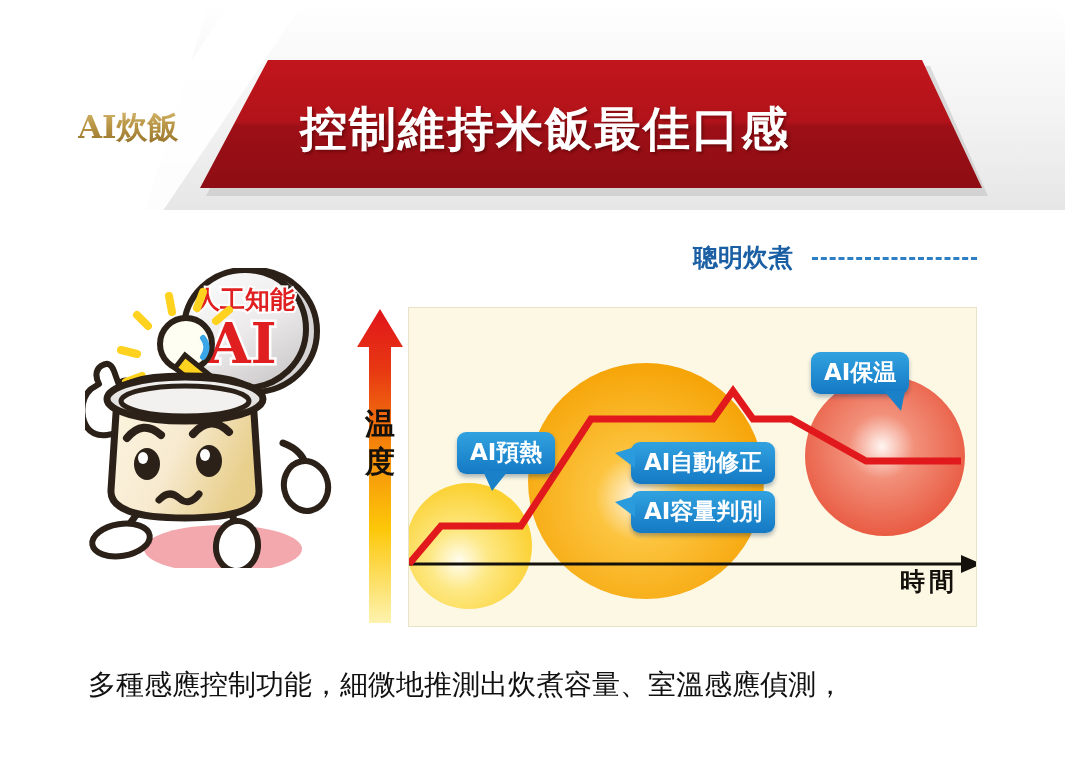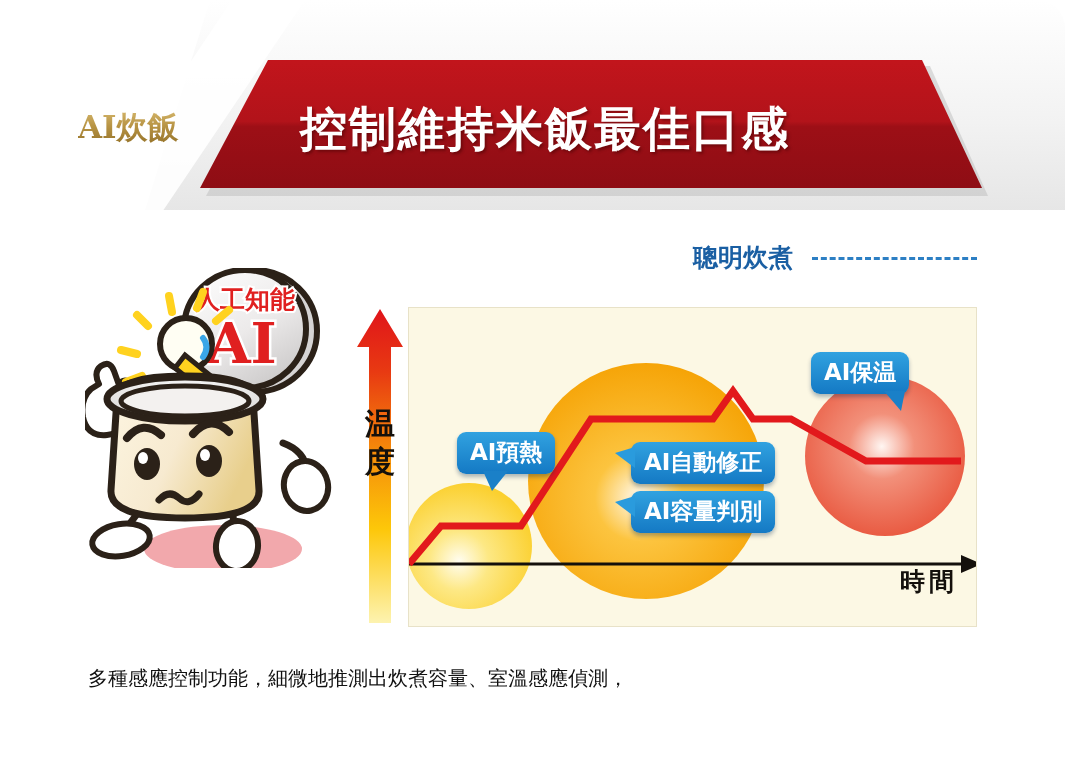--- a/index.html
+++ b/index.html
@@ -120,21 +120,21 @@
     border-right:4px solid transparent;
     border-top:20px solid #1a80c8;
   }
 
   
   .mascot{position:absolute;left:85px;top:268px;width:260px;height:300px;}
 
   
   .caption{
     position:absolute;left:88px;top:663px;width:930px;
-    font-size:20px;color:#111111;line-height:1.55;
+    font-size:28px;color:#111111;line-height:1.55;
     font-family:"DejaVu Sans","Liberation Sans",sans-serif;
   }
   .caption div{white-space:nowrap;}
 </style>
 </head>
 <body>
 
 <div id="stage">
 
   <div class="banner-layer">

